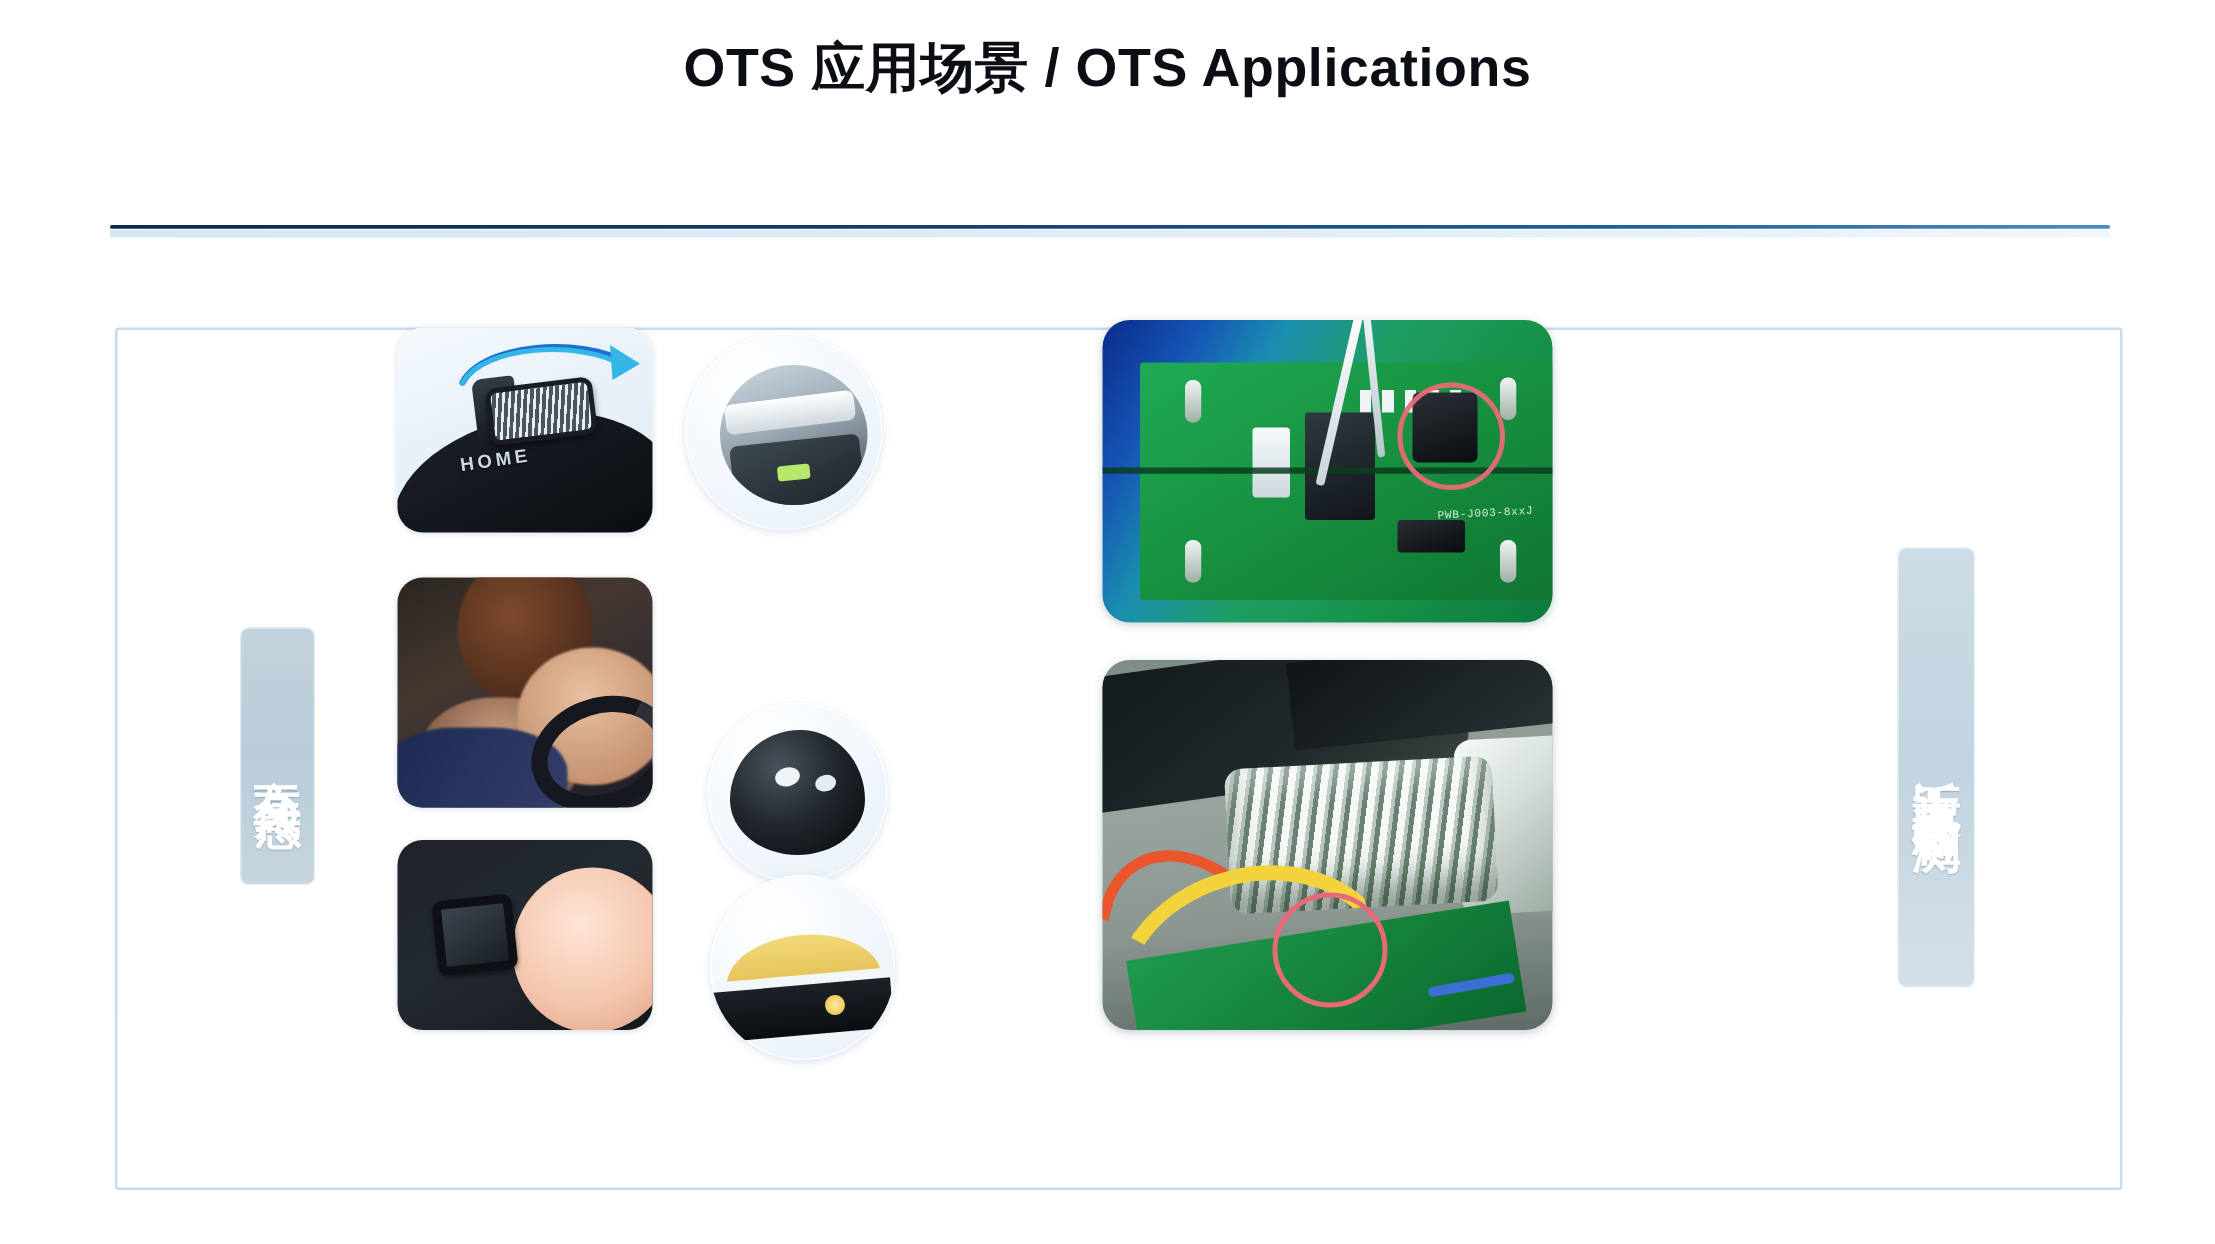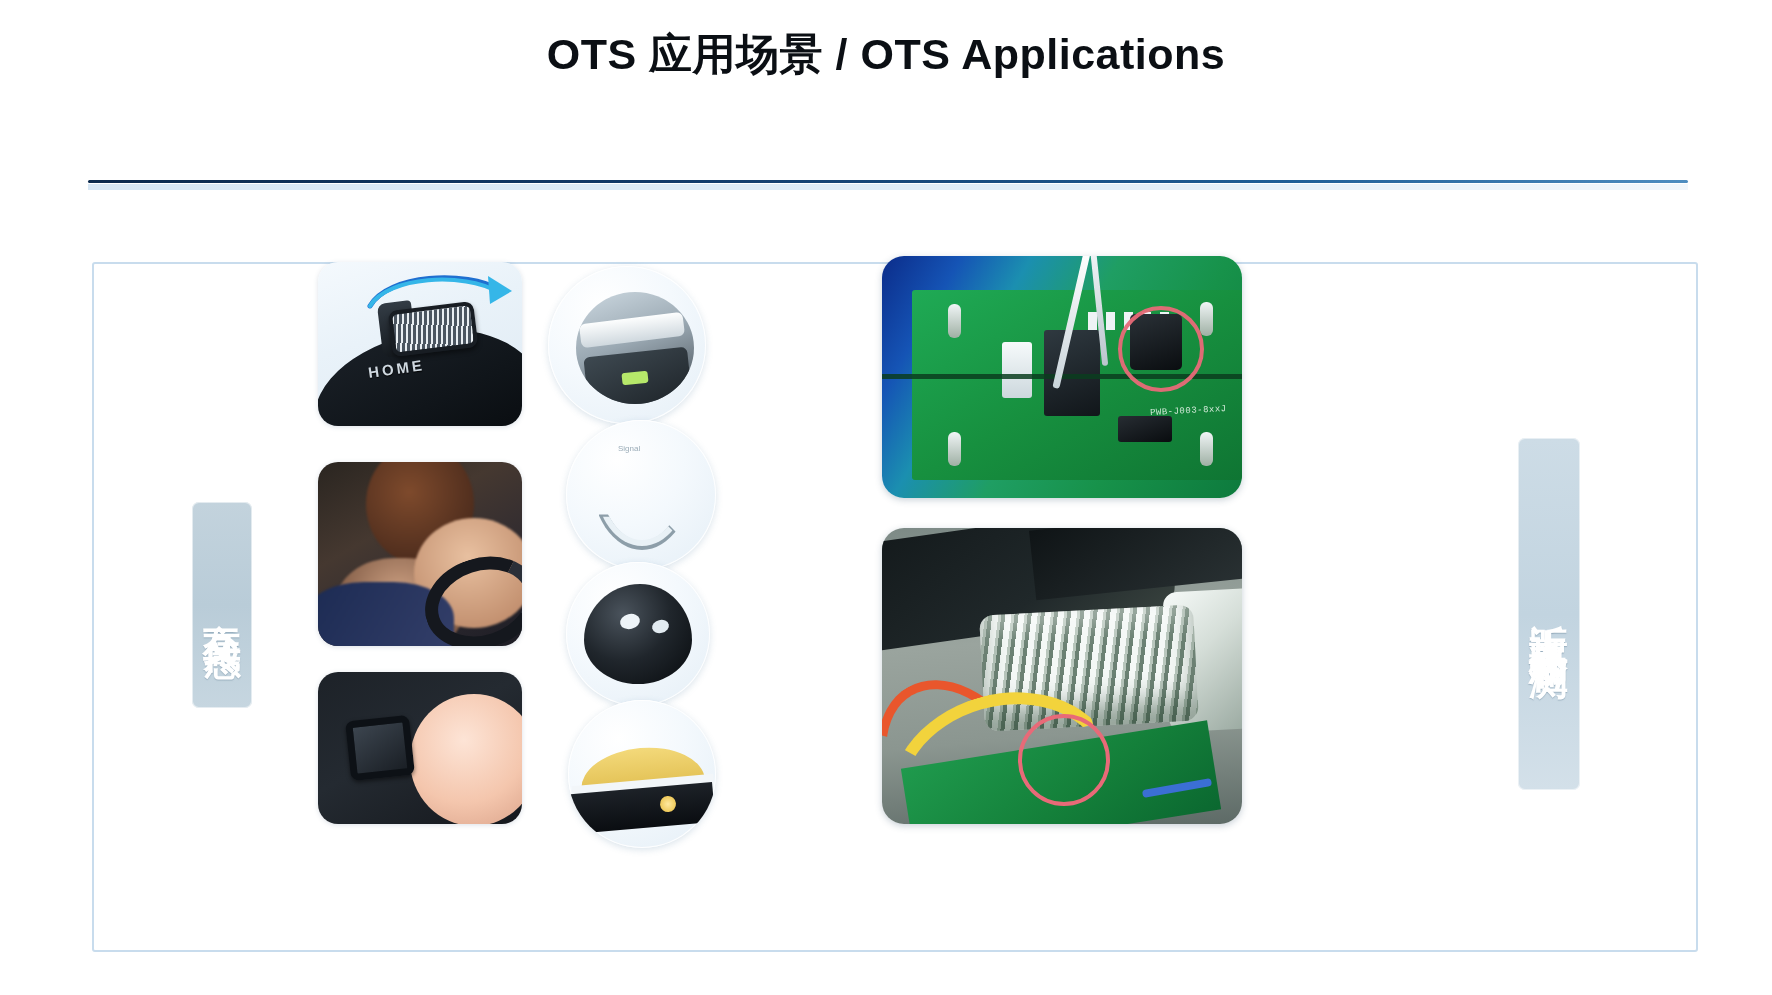--- a/index.html
+++ b/index.html
@@ -342,25 +342,20 @@
   </div>
 
   <div id="circ1" class="circ">
     <div class="circ-inner">
       <div id="c1-bar"></div>
       <div id="c1-chip"></div>
       <div id="c1-led"></div>
     </div>
   </div>
 
-  <div id="circ2" class="circ">
-    <div id="c2-label">Signal</div>
-    <div id="c2-arc"></div>
-    <div id="c2-arc2"></div>
-  </div>
 
   <div id="circ3" class="circ">
     <div id="c3-body"></div>
     <div id="c3-dot1"></div>
     <div id="c3-dot2"></div>
   </div>
 
   <div id="circ4" class="circ">
     <div id="c4-gold"></div>
     <div id="c4-white"></div>

